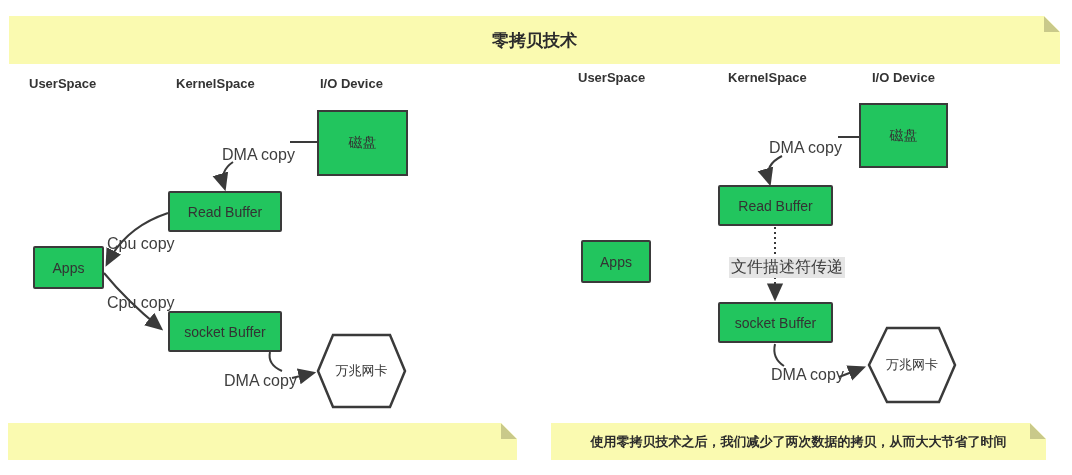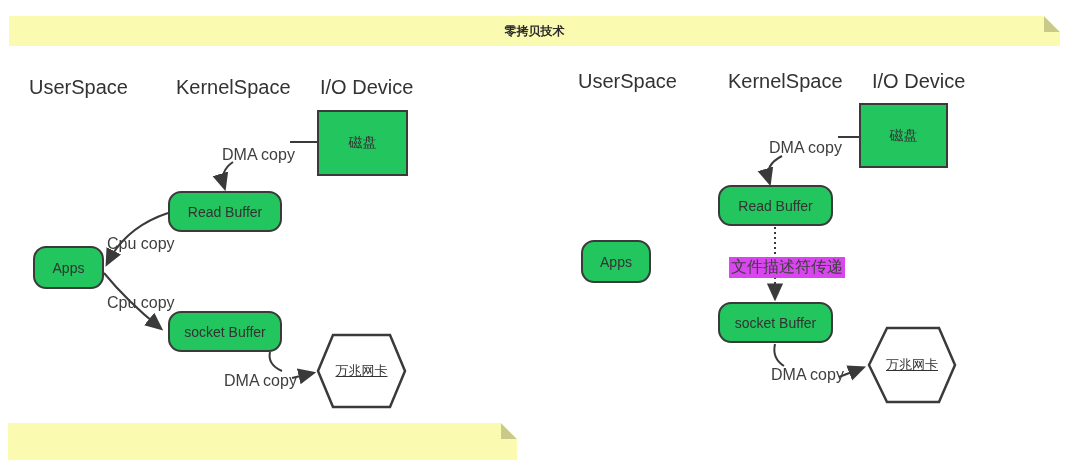--- a/index.html
+++ b/index.html
@@ -16,37 +16,37 @@
   .note{
     position:absolute;background:var(--yellow);
     clip-path:polygon(0 0,calc(100% - 16px) 0,100% 16px,100% 100%,0 100%);
     display:flex;align-items:center;justify-content:center;
     font-weight:bold;color:#2b2b2b;
   }
   .note .fold{
     position:absolute;top:0;right:0;width:16px;height:16px;background:var(--fold);
     clip-path:polygon(0 0,100% 100%,0 100%);
   }
-  .title-note{left:9px;top:16px;width:1051px;height:30px;font-size:12px;}
+  .title-note{left:9px;top:16px;width:1051px;height:48px;font-size:17px;}
   .caption-note{top:423px;height:37px;font-size:13px;}
   .caption-before{left:8px;width:509px;}
   .caption-after{left:551px;width:495px;}
-  .col-header{position:absolute;font-weight:normal;font-size:20px;white-space:nowrap;}
+  .col-header{position:absolute;font-weight:bold;font-size:13px;white-space:nowrap;}
   .node{
     position:absolute;box-sizing:border-box;background:#22c55e;
     border:2px solid var(--stroke);display:flex;align-items:center;justify-content:center;
     font-size:14px;white-space:nowrap;
   }
-  .rounded{border-radius:13px;}
+  .rounded{border-radius:2px;}
   .hex-label{
     position:absolute;display:flex;align-items:center;justify-content:center;
-    font-size:13px;white-space:nowrap;text-decoration:underline;
+    font-size:13px;white-space:nowrap;
   }
   .edge-label{position:absolute;font-size:16px;color:#3e3e3e;white-space:nowrap;}
-  .edge-label.on-line{background:#d946ef;padding:0 2px;}
+  .edge-label.on-line{background:#e5e5e5;padding:0 2px;}
   svg.overlay{position:absolute;left:0;top:0;}
   svg.overlay path,svg.overlay polygon{stroke:var(--stroke);stroke-width:2;fill:none;}
   svg.overlay polygon.hex{fill:#ffffff;stroke-width:2.5;}
   svg.overlay .arrowhead{fill:var(--stroke);stroke:none;}
 </style>
 </head>
 <body>
 
 <div class="canvas">
 
@@ -103,14 +103,18 @@
   <div class="edge-label" style="left:107px;top:294px">Cpu copy</div>
   <div class="edge-label" style="left:224px;top:372px">DMA copy</div>
 
   <div class="edge-label" style="left:769px;top:139px">DMA copy</div>
   <div class="edge-label on-line" style="left:729px;top:257px">文件描述符传递</div>
   <div class="edge-label" style="left:771px;top:366px">DMA copy</div>
 
   <div class="note caption-note caption-before">
     <i class="fold"></i>
   </div>
+  <div class="note caption-note caption-after">
+    <span>使用零拷贝技术之后，我们减少了两次数据的拷贝，从而大大节省了时间</span>
+    <i class="fold"></i>
+  </div>
 
 </div>
 
 </body></html>

